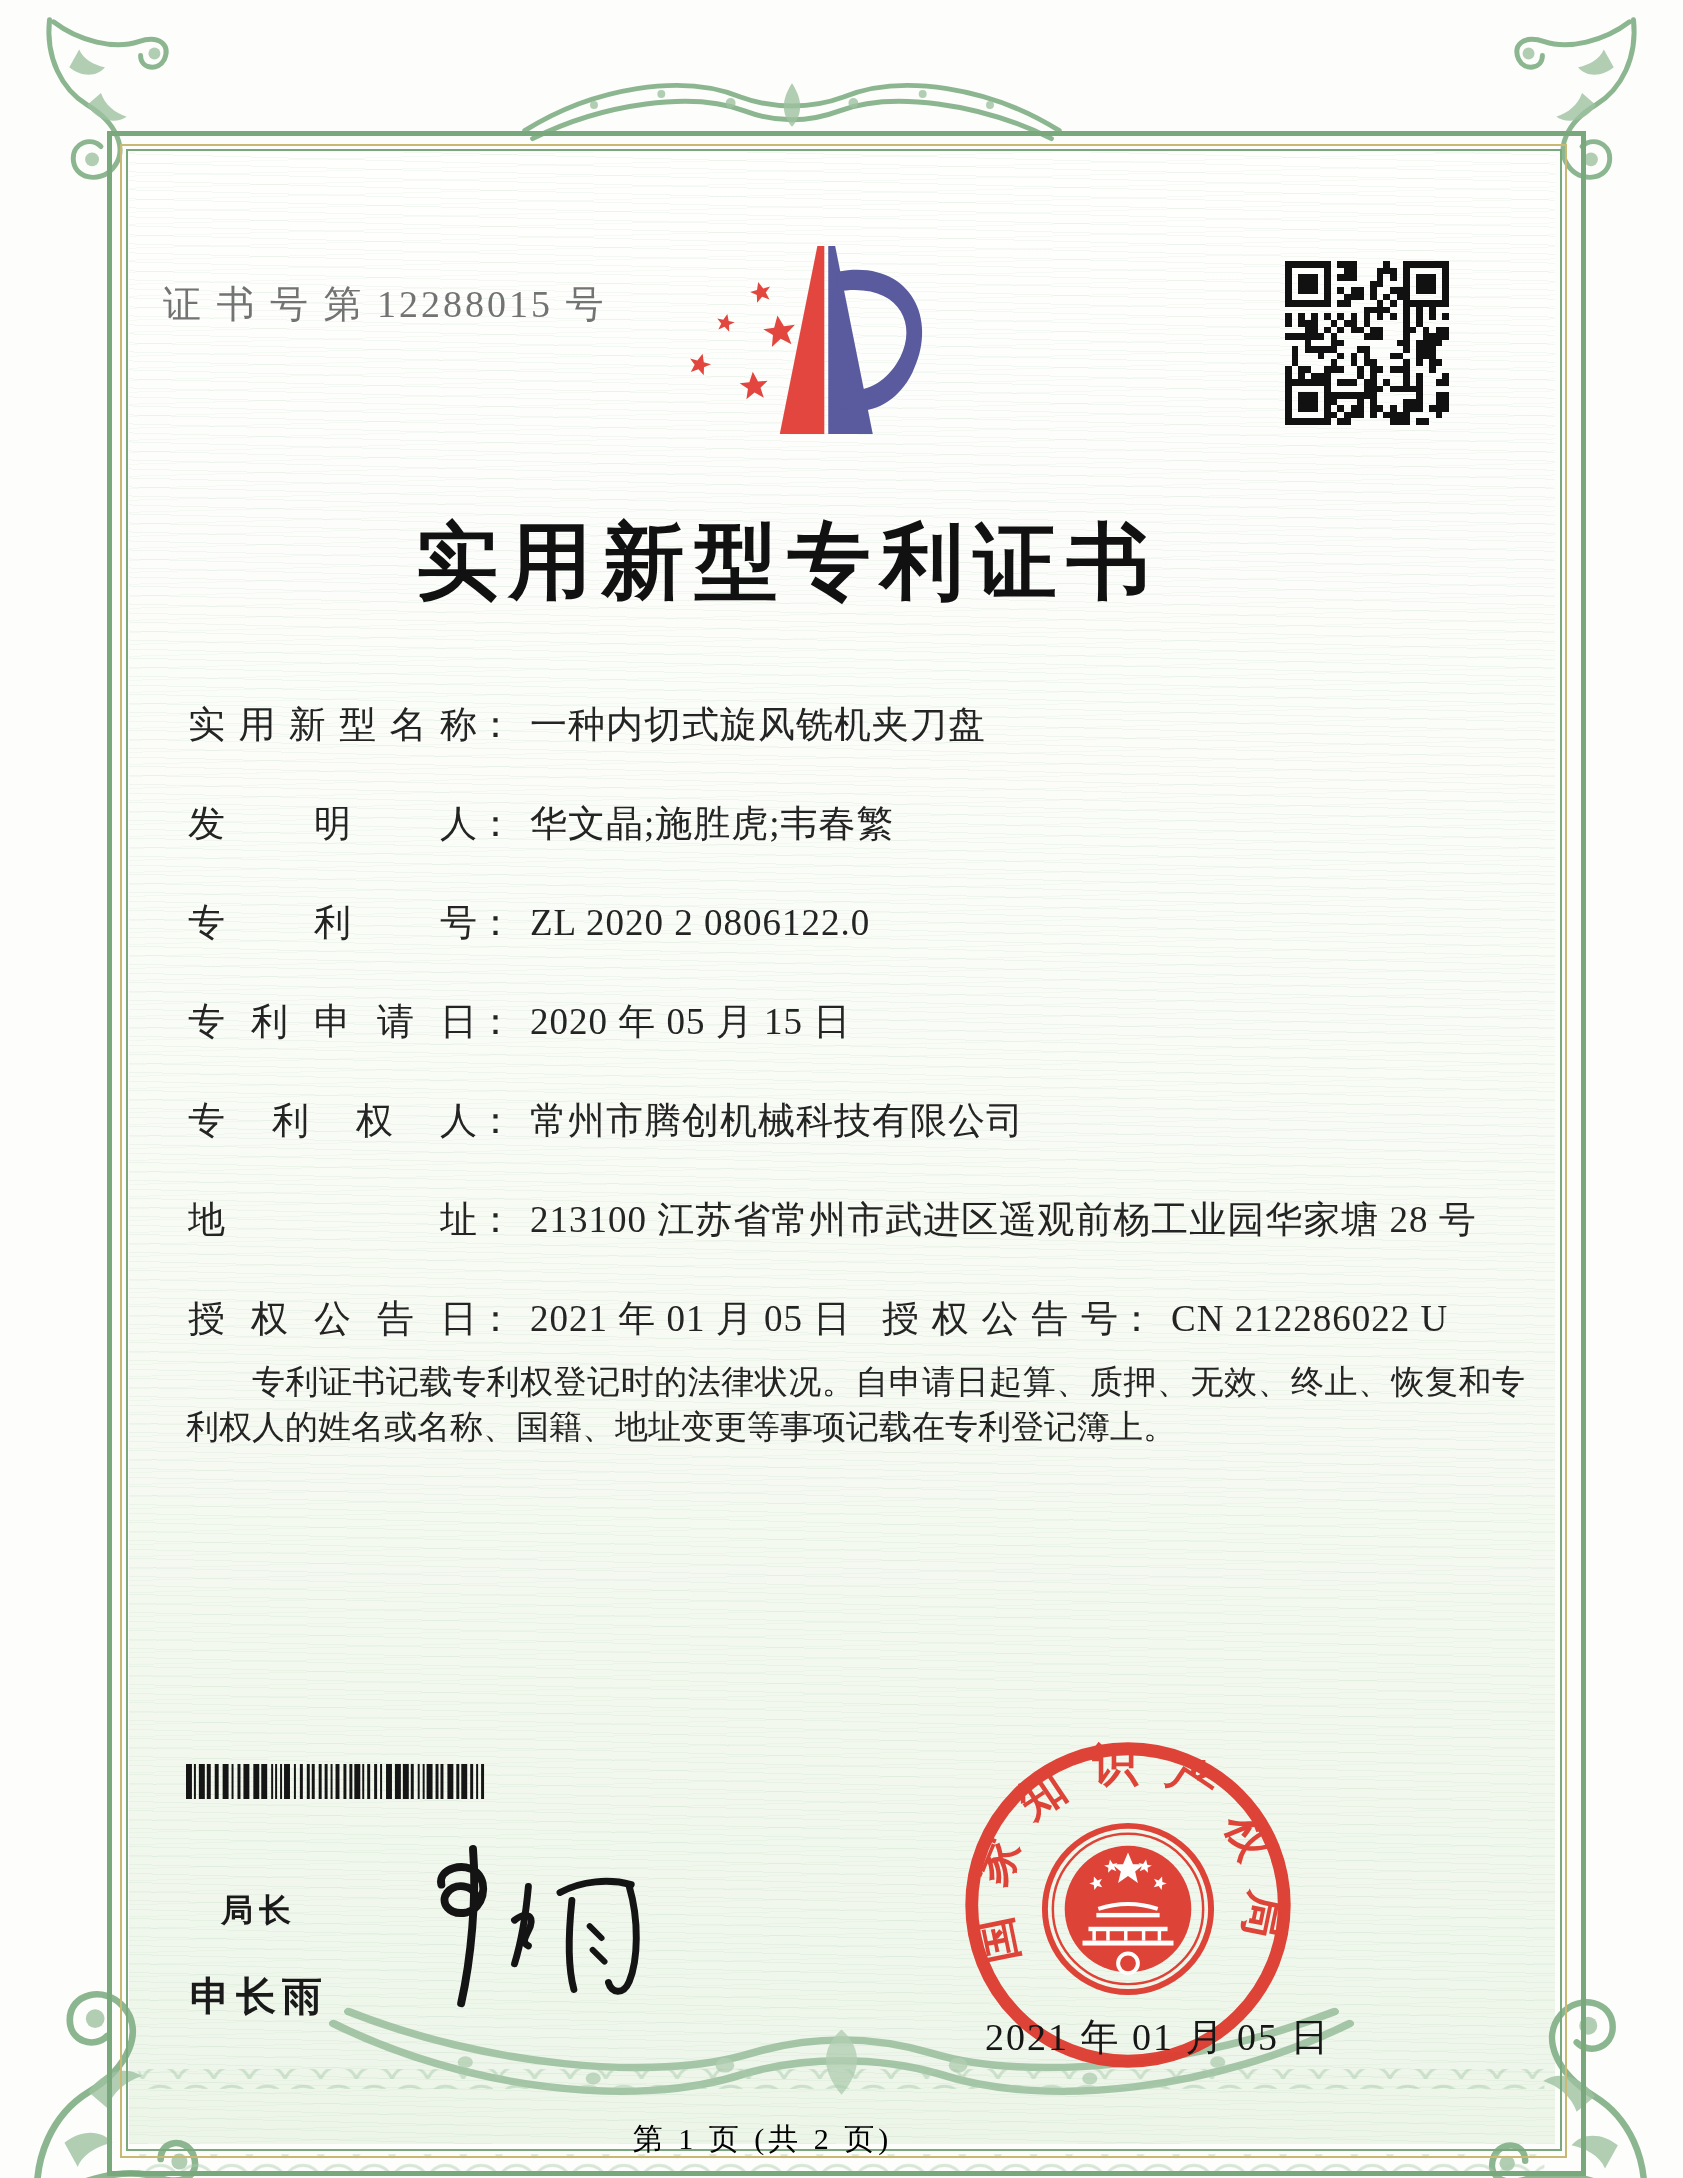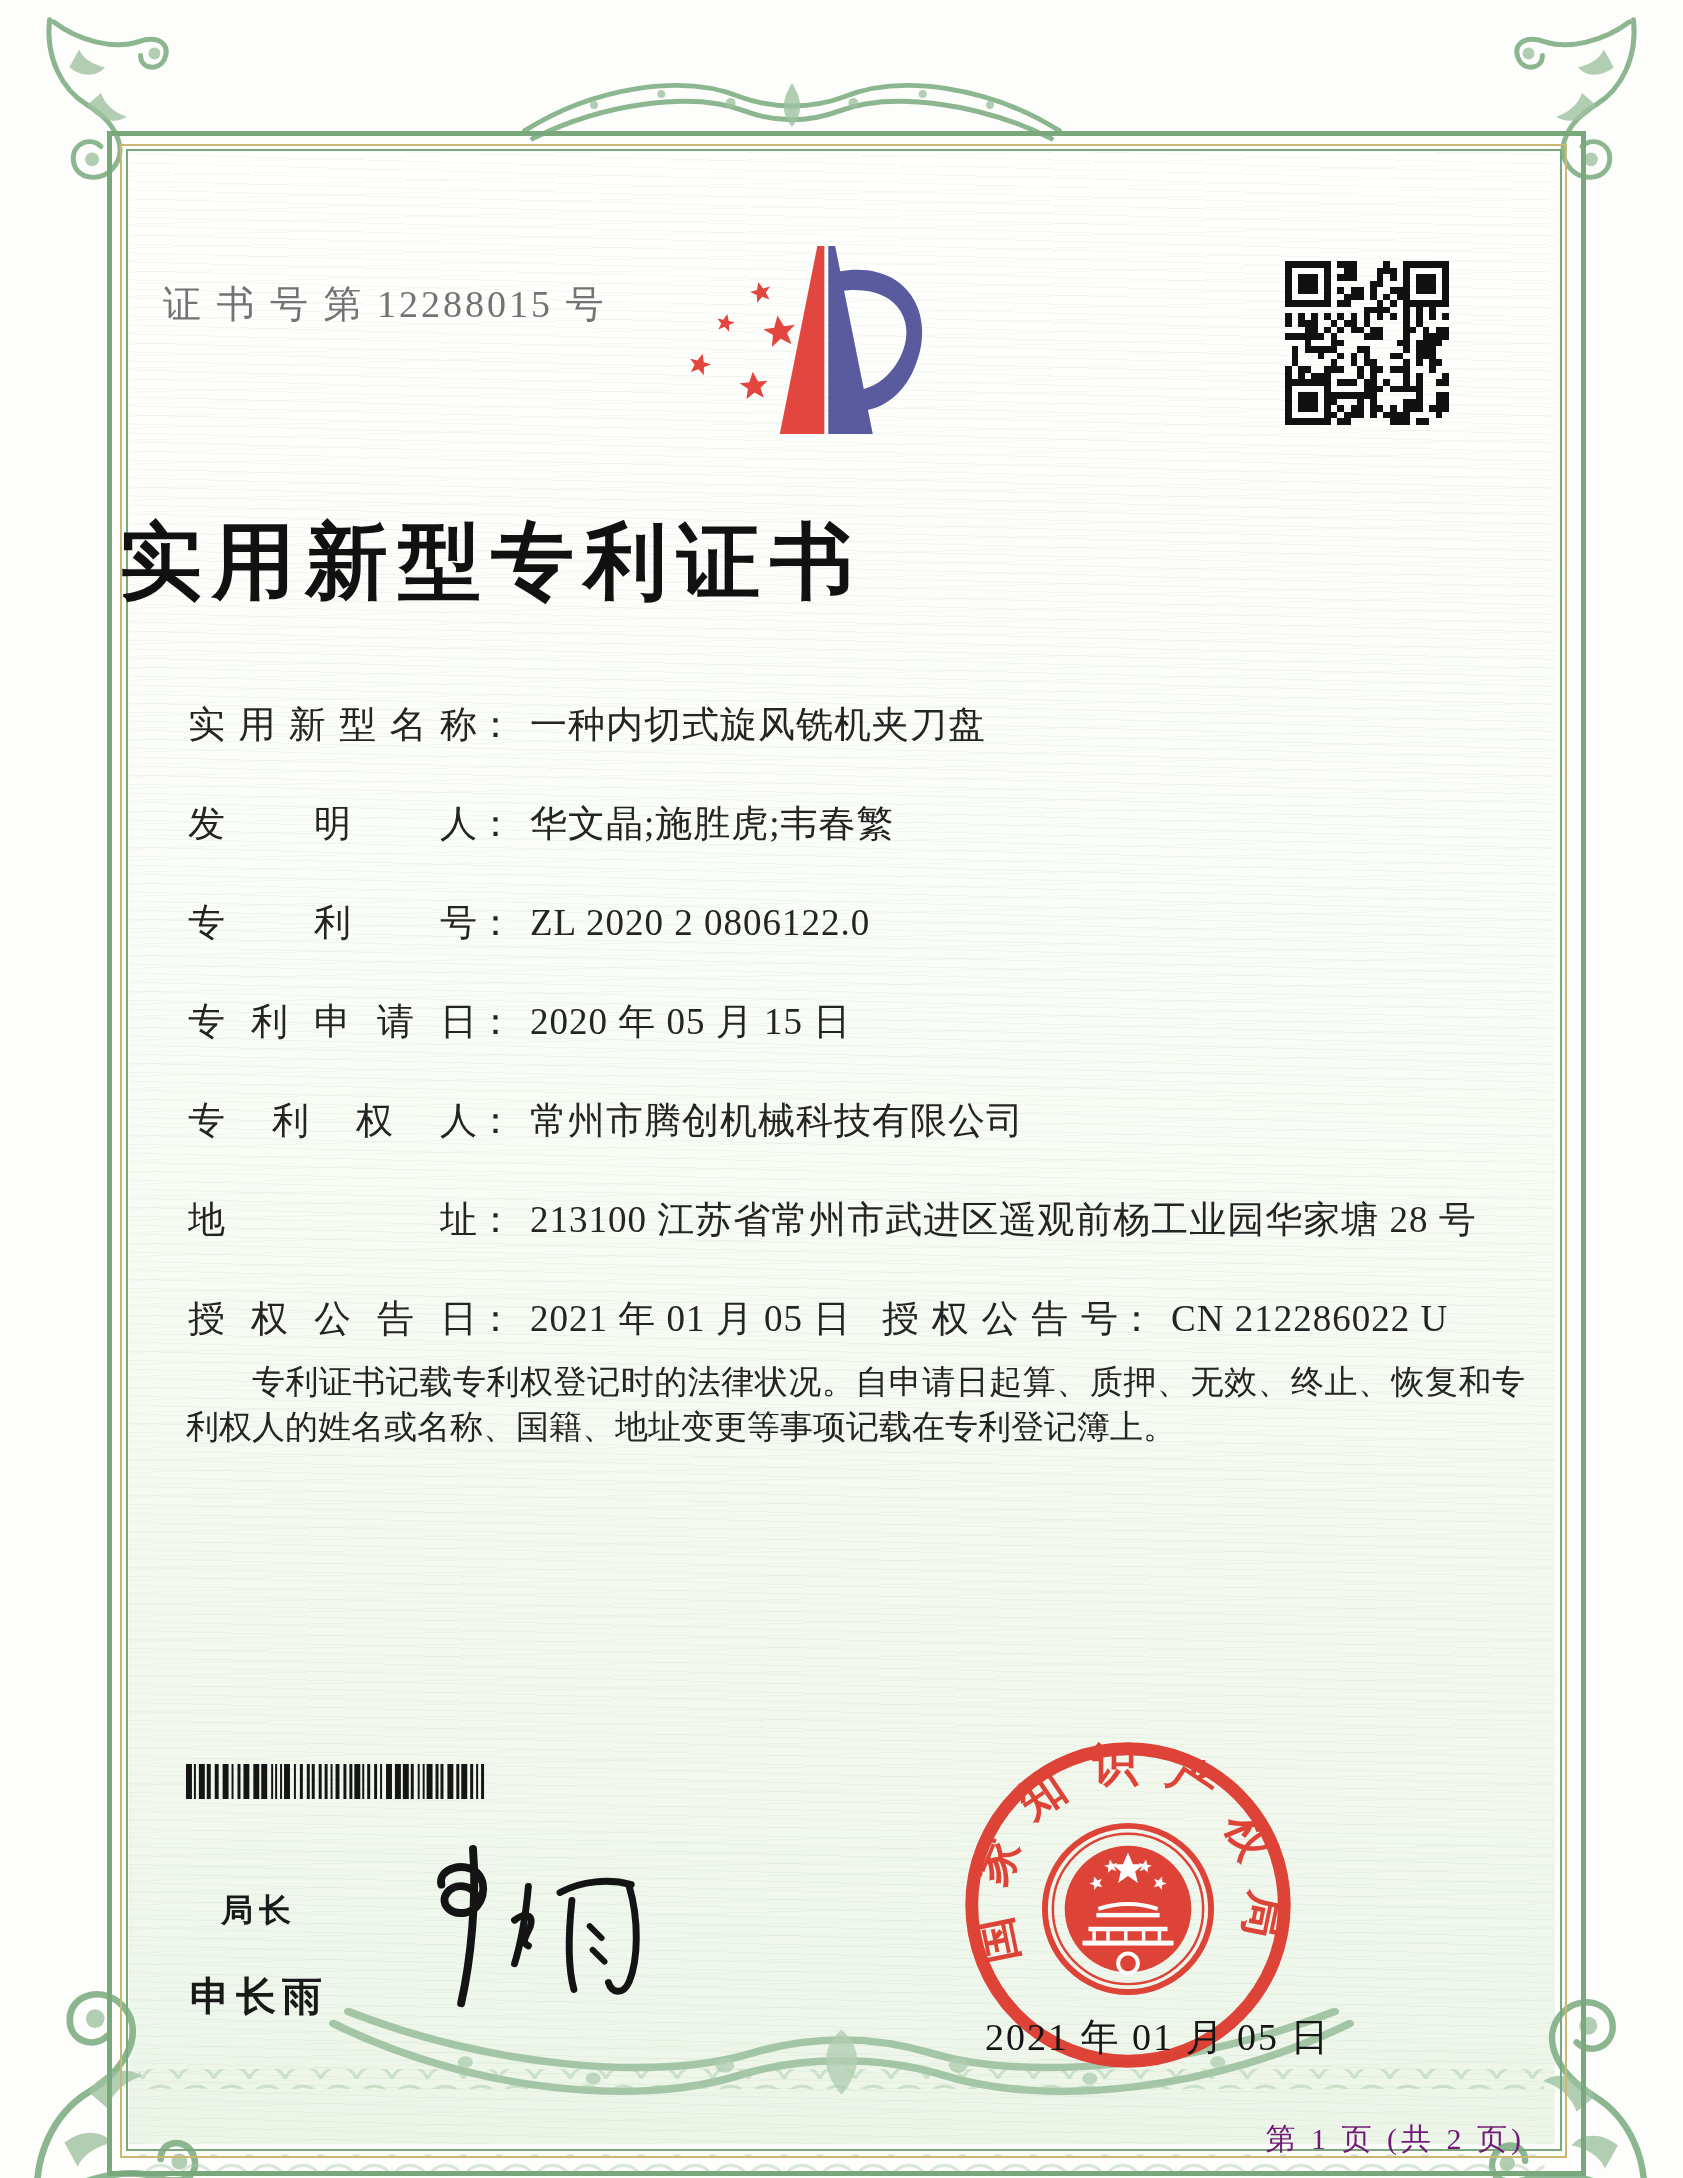--- a/index.html
+++ b/index.html
@@ -22,21 +22,21 @@
       repeating-linear-gradient(-1.5deg, rgba(140,190,150,.07) 0 1px, transparent 1px 12px),
       linear-gradient(180deg,#fffffe 0%,#f8fbf4 55%,#edf5e9 100%);}
   
   .orn-svg{position:absolute;left:0;top:0;z-index:1;pointer-events:none;}
   .orn-line{fill:none;stroke:var(--ornament-green,#8cb690);stroke-width:5;stroke-linecap:round;}
   .orn-fill{fill:#9ec2a0;opacity:.8;stroke:none;}
   
   .cert-no{position:absolute;left:163px;top:255px;font-size:38px;letter-spacing:3px;color:#737373;z-index:5;margin-top:24px;}
   .logo{position:absolute;left:669px;top:236px;width:273px;height:210px;z-index:5;}
   .qr{position:absolute;left:1285px;top:261px;width:164px;height:164px;z-index:5;}
-  .title{position:absolute;left:119px;top:507px;width:1337px;text-align:left;
+  .title{position:absolute;left:119px;top:507px;width:1337px;text-align:center;
     font-size:83px;font-weight:700;letter-spacing:10px;color:#111;z-index:5;}
   
   .field-row{position:absolute;left:188px;width:1386px;font-size:37px;color:#242424;z-index:5;white-space:nowrap;}
   .flabel{display:inline-block;width:289px;text-align:justify;text-align-last:justify;vertical-align:baseline;}
   .fcolon{display:inline-block;}
   .fvalue{margin-left:16px;letter-spacing:1px;}
   .grant-no{position:absolute;left:673px;top:0;}
   .flabel-sm{display:inline-block;width:236px;text-align:justify;text-align-last:justify;margin-left:21px;}
   
   .body-text{position:absolute;left:186px;top:1360px;width:1339px;font-size:33px;
@@ -53,22 +53,22 @@
   .sig-stroke{fill:none;stroke:#141414;stroke-linecap:round;stroke-linejoin:round;}
   .seal{position:absolute;left:948px;top:1725px;width:360px;height:360px;z-index:6;opacity:.95;}
   .seal-red{fill:var(--seal-red,#de3a2e);}
   .seal-ring{fill:none;stroke:var(--seal-red,#de3a2e);stroke-width:13;}
   .seal-wreath{fill:none;stroke:var(--seal-red,#de3a2e);}
   .seal-white{fill:#fff;}
   .seal-white-line{fill:none;stroke:#fff;}
   .seal-text{font-size:46px;font-weight:700;letter-spacing:26px;fill:var(--seal-red,#de3a2e);
     font-family:"Liberation Serif",serif;}
   .seal-date{position:absolute;left:985px;top:2012px;font-size:38px;letter-spacing:2px;color:#161616;z-index:7;}
-  .footer{position:absolute;left:0;top:2119px;width:1525px;text-align:right;
-    font-size:30px;letter-spacing:4px;color:#701a75;z-index:5;}
+  .footer{position:absolute;left:0;top:2119px;width:1525px;text-align:center;
+    font-size:30px;letter-spacing:4px;color:#000000;z-index:5;}
   .logo-red{fill:var(--logo-red,#e2463e);}
   .logo-blue{fill:var(--logo-blue,#5a5a9e);}
 </style>
 </head>
 <body>
 
 <div class="paper-bg"></div>
 
 <svg class="orn-svg" width="1683" height="2178" viewBox="0 0 1700 2200">
   <defs>

